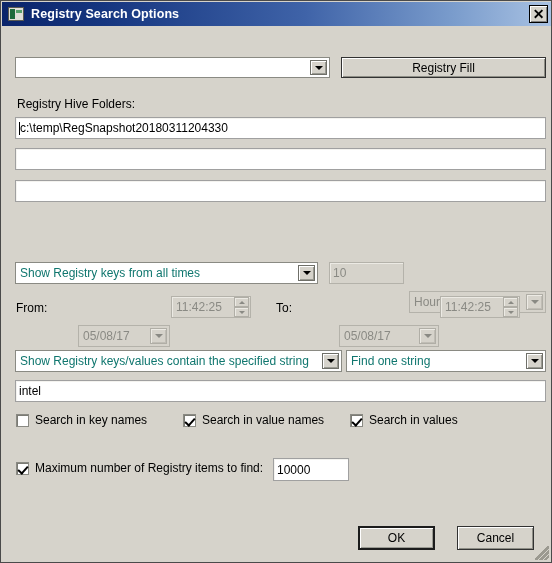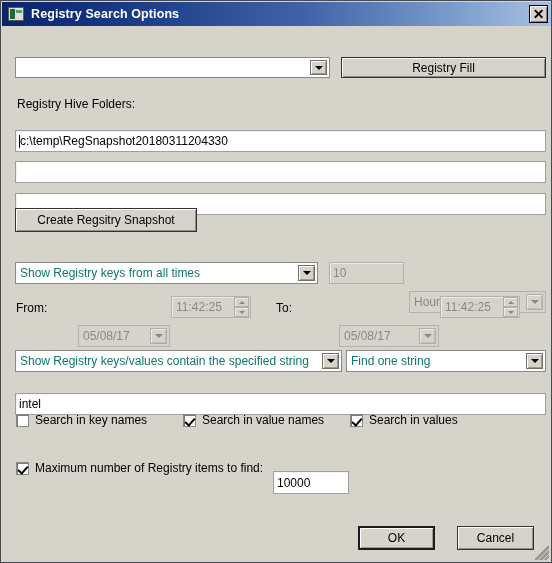--- a/index.html
+++ b/index.html
@@ -95,21 +95,20 @@
     color: #000000;
     display: flex;
     align-items: center;
     padding: 0 3px;
     overflow: hidden;
     white-space: nowrap;
   }
   .field.sunken {
     border: 1px solid #a0a0a0;
     box-shadow: inset 1px 1px 0 #f4f3ef;
-    margin-top: 13px;
   }
   .field.disabled {
     background: #d6d3cb;
     color: #8a8a84;
     border: 1px solid #b4b2aa;
     box-shadow: inset 1px 1px 0 #eceae4;
   }
   .caret {
     display: inline-block;
     width: 1px;
@@ -307,23 +306,20 @@
   </div>
 
   <div class="field sunken" style="left:14px; top:147px; width:531px; height:22px;">
     <span></span>
   </div>
 
   <div class="field sunken" style="left:14px; top:179px; width:531px; height:22px;">
     <span></span>
   </div>
 
-  <div class="btn" style="left:14px; top:207px; width:182px; height:24px;">
-    <span>Create Regsitry Snapshot</span>
-  </div>
 
   <div class="combo" style="left:14px; top:261px; width:303px; height:22px;">
     <div class="combo-text">Show Registry keys from all times</div>
     <div class="arrow-btn">
       <div class="arrow-down"></div>
     </div>
   </div>
 
   <div class="field disabled" style="left:328px; top:261px; width:75px; height:22px;">
     <span>10</span>

